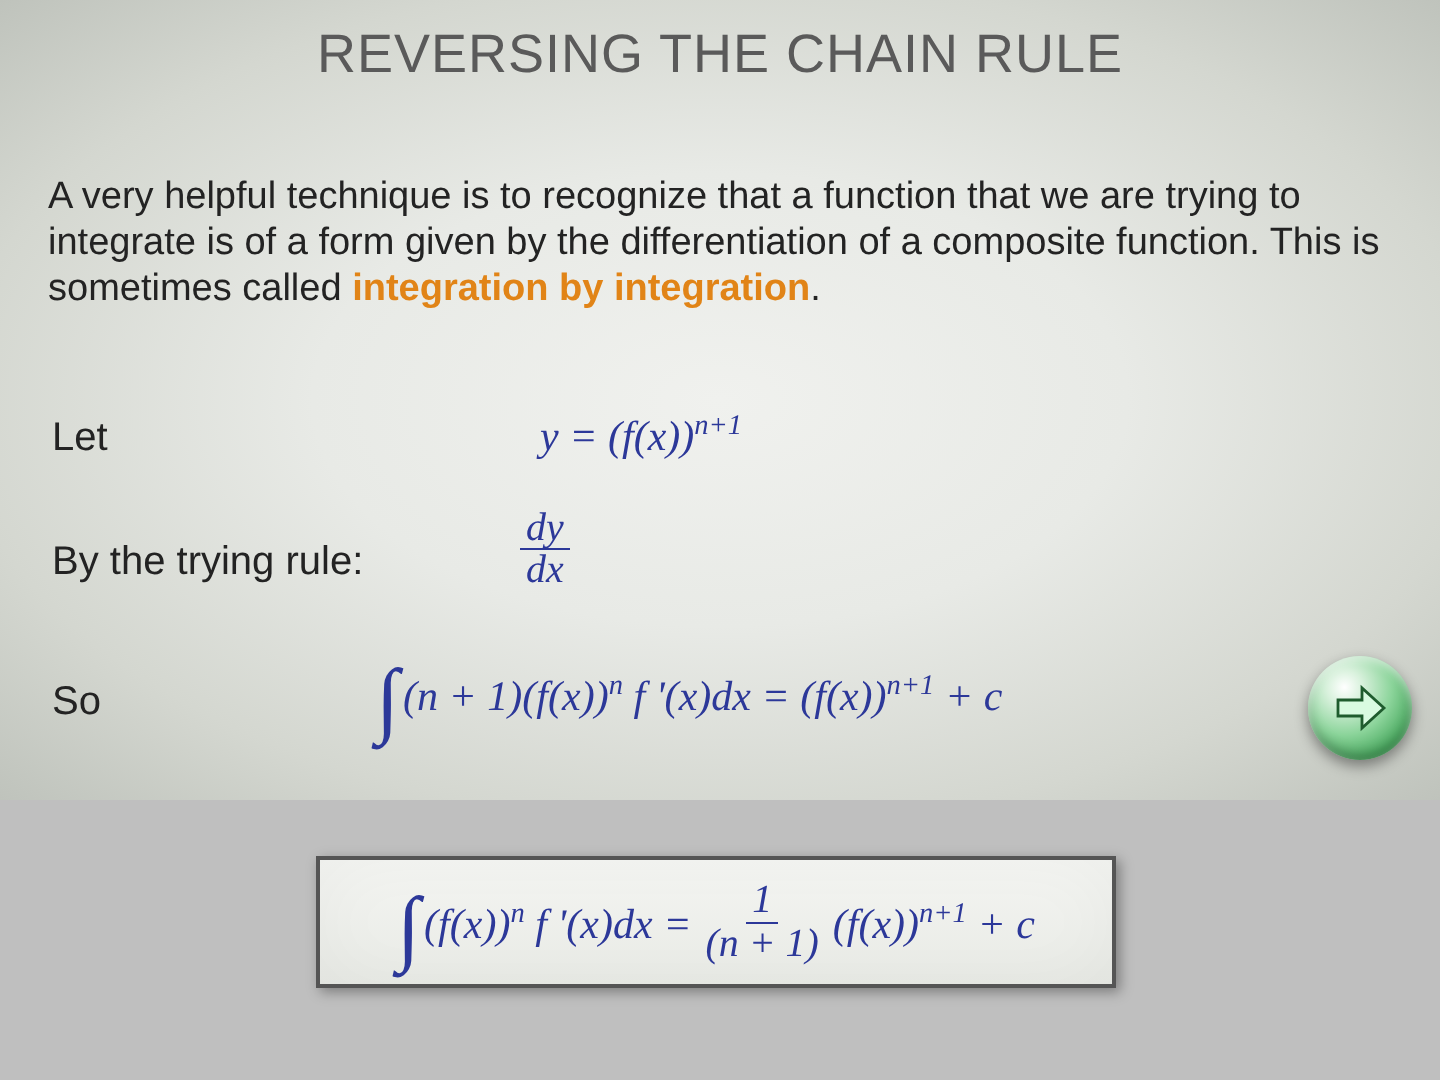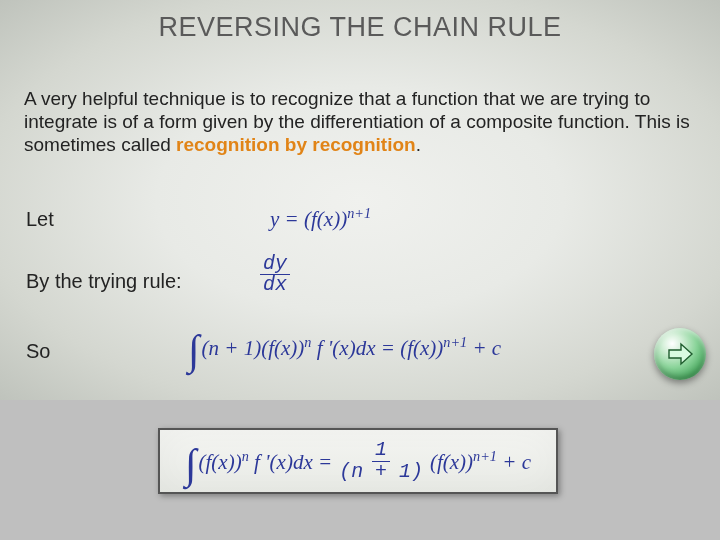--- a/index.html
+++ b/index.html
@@ -87,21 +87,20 @@
   }
   
   .frac {
     display: inline-flex;
     flex-direction: column;
     align-items: center;
     vertical-align: middle;
     margin: 0 4px;
     font-size: 0.95em;
     line-height: 1.02;
-    font-family: Liberation Mono, monospace;
   }
   .frac .num, .frac .den { padding: 0 3px; font-style: italic; }
   .frac .num { border-bottom: 1.5px solid #2c3899; }
   .frac .den {}
 
   
   .next-btn {
     position: absolute;
     right: 14px;
     bottom: 20px;
@@ -118,21 +117,21 @@
   .next-btn svg { display:block; }
 </style>
 </head>
 <body>
 
 <div class="slide">
 
   <div class="title">REVERSING THE CHAIN RULE</div>
 
   <div class="paragraph">
-    <span>A very helpful technique is to recognize that a function that we are trying to integrate is of a form given by the differentiation of a composite function. This is sometimes called </span><span class="highlight">recognition by recognition</span><span>.</span>
+    <span>A very helpful technique is to recognize that a function that we are trying to integrate is of a form given by the differentiation of a composite function. This is sometimes called </span><span class="highlight">integration by integration</span><span>.</span>
   </div>
 
   <div class="row-let">Let</div>
 
   <div class="math eq1">
     <span>y = (f(</span><span>x</span><span>))</span><span class="sup">n+1</span>
   </div>
 
   <div class="row-by">By the trying rule:</div>
 

